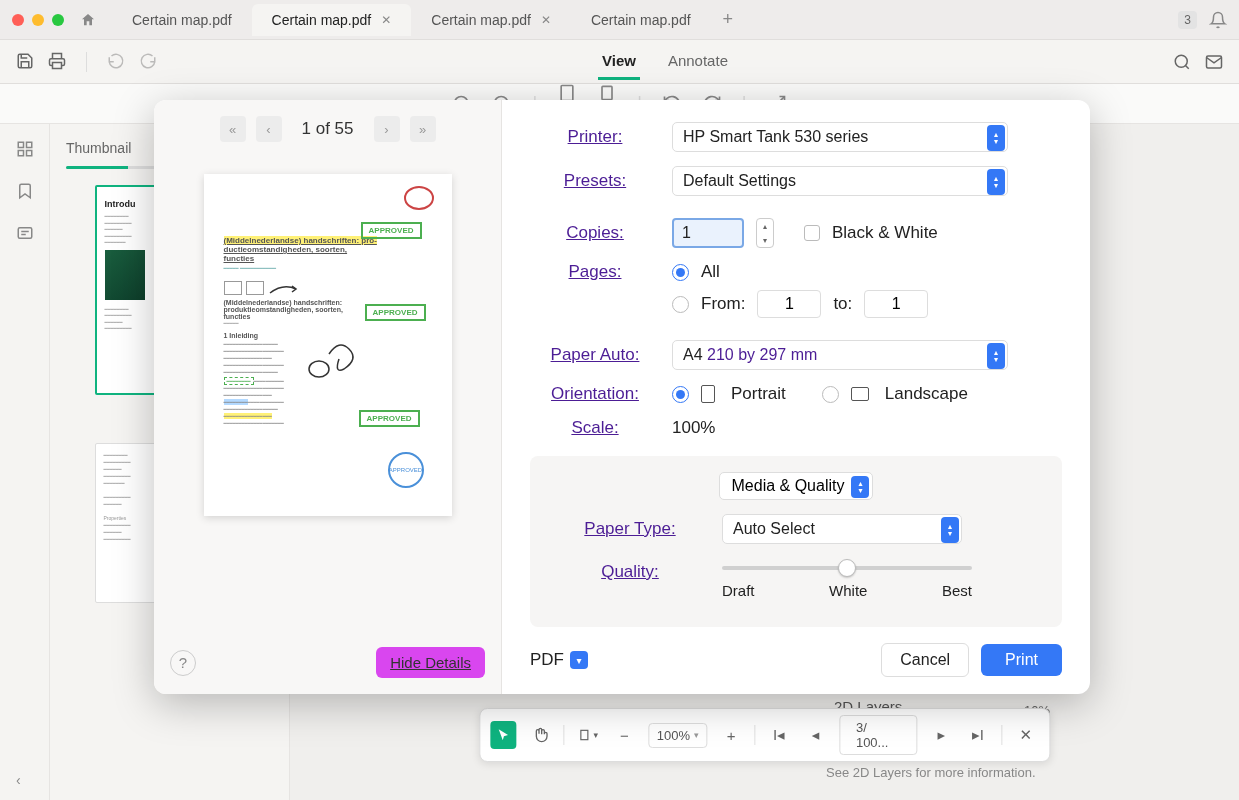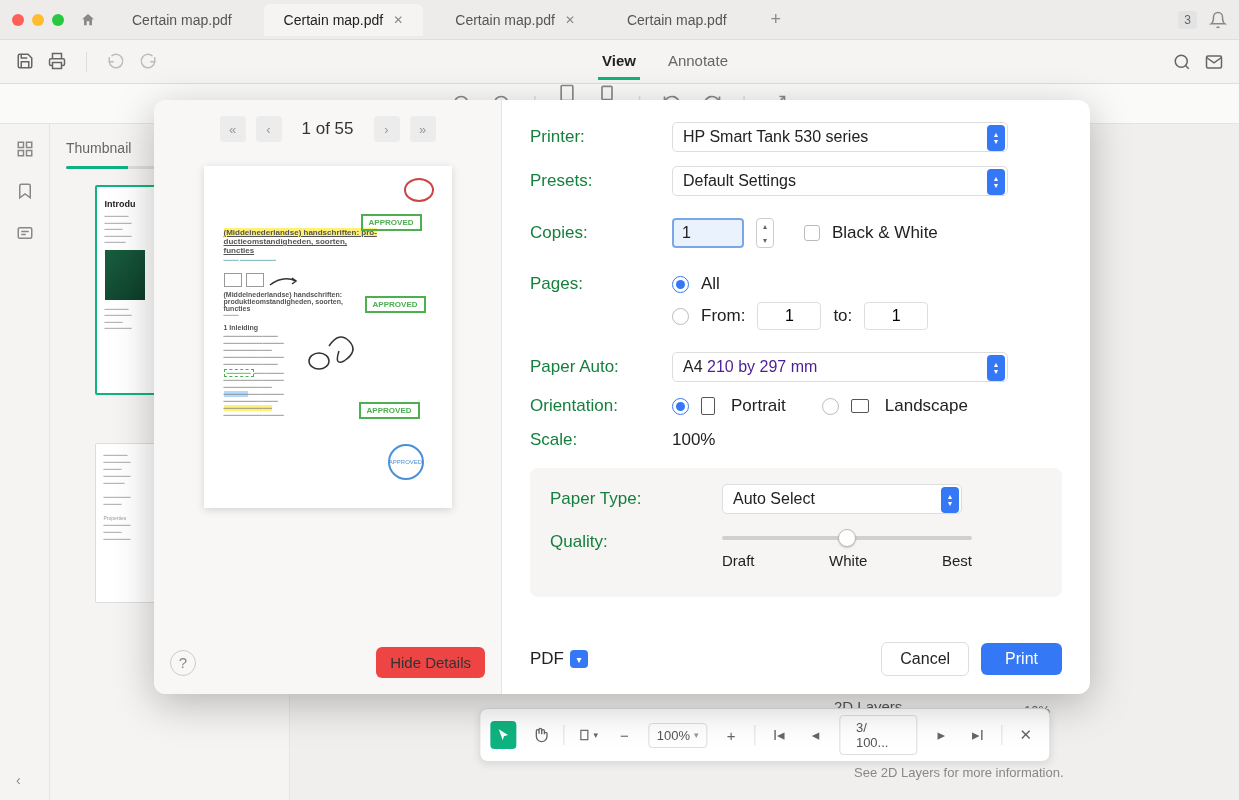--- a/index.html
+++ b/index.html
@@ -6,21 +6,21 @@
 body { width: 1239px; height: 800px; background: #f5f4f2; overflow: hidden; position: relative; }
 
 
 .titlebar { height: 40px; display: flex; align-items: center; padding: 0 12px; background: #eeeceb; border-bottom: 1px solid #e0dedc; }
 .traffic-lights { display: flex; gap: 8px; margin-right: 16px; }
 .tl { width: 12px; height: 12px; border-radius: 50%; }
 .tl.red { background: #ff5f57; }
 .tl.yellow { background: #febc2e; }
 .tl.green { background: #28c840; }
 .home-icon { width: 16px; height: 16px; color: #888; margin-right: 16px; }
-.tabs { display: flex; gap: 12px; flex: 1; align-items: center; }
+.tabs { display: flex; gap: 0; flex: 1; align-items: center; }
 .tab { padding: 8px 20px; font-size: 14px; color: #555; border-radius: 6px 6px 0 0; display: flex; align-items: center; gap: 10px; cursor: pointer; }
 .tab.active { background: #f5f4f2; font-weight: 500; color: #222; }
 .tab-close { color: #888; font-size: 12px; }
 .tab-add { color: #888; padding: 0 12px; font-size: 18px; }
 .titlebar-right { display: flex; gap: 12px; align-items: center; }
 .badge-count { background: #e3e3e3; color: #666; border-radius: 4px; padding: 2px 6px; font-size: 12px; }
 .bell-icon { color: #888; }
 
 
 .toolbar { height: 44px; background: #f5f4f2; display: flex; align-items: center; padding: 0 16px; border-bottom: 1px solid #e0dedc; }
@@ -53,49 +53,49 @@
 
 .doc-area { flex: 1; background: #f0efed; position: relative; }
 
 
 .bottom-bar { position: absolute; bottom: 38px; left: 50%; transform: translateX(-50%); background: #fff; border: 1px solid #ddd; border-radius: 8px; box-shadow: 0 2px 8px rgba(0,0,0,0.1); display: flex; align-items: center; padding: 6px 10px; gap: 10px; z-index: 5; }
 .bb-btn { width: 28px; height: 28px; display: flex; align-items: center; justify-content: center; border-radius: 4px; color: #666; cursor: pointer; font-size: 15px; }
 .bb-btn.active { background: #0fb37f; color: #fff; }
 .bb-sep { width: 1px; height: 20px; background: #e0e0e0; }
 .bb-zoom { border: 1px solid #ddd; border-radius: 4px; padding: 4px 8px; font-size: 13px; color: #555; display: flex; align-items: center; gap: 4px; }
 .bb-page { border: 1px solid #ddd; border-radius: 4px; padding: 4px 16px; font-size: 13px; color: #555; }
-.hint-text { position: absolute; bottom: 20px; left: 564px; font-size: 13px; color: #888; }
+.hint-text { position: absolute; bottom: 20px; left: 536px; font-size: 13px; color: #888; }
 .layers-label { position: absolute; bottom: 85px; left: 544px; font-size: 15px; color: #555; }
 .layers-pct { position: absolute; bottom: 82px; left: 734px; font-size: 13px; color: #666; }
 
 .collapse-btn { position: absolute; bottom: 12px; left: 16px; color: #888; font-size: 14px; }
 
 
 .print-dialog { position: absolute; top: 100px; left: 154px; width: 936px; height: 594px; background: #fff; border-radius: 12px; box-shadow: 0 10px 40px rgba(0,0,0,0.25); display: flex; z-index: 100; }
 .pd-left { width: 348px; background: #f8f7f6; border-right: 1px solid #e6e4e2; border-radius: 12px 0 0 12px; padding: 16px; display: flex; flex-direction: column; }
 .pd-nav { display: flex; align-items: center; justify-content: center; gap: 10px; margin-bottom: 16px; }
 .pd-nav-btn { width: 26px; height: 26px; background: #ececec; border-radius: 4px; display: flex; align-items: center; justify-content: center; color: #999; cursor: pointer; font-size: 13px; }
 .pd-page-label { font-size: 17px; color: #333; margin: 0 10px; }
-.pd-preview { width: 248px; height: 342px; background: #fff; box-shadow: 0 2px 8px rgba(0,0,0,0.15); margin: 8px auto; padding: 18px 20px; font-size: 8px; color: #555; overflow: hidden; position: relative; }
+.pd-preview { width: 248px; height: 342px; background: #fff; box-shadow: 0 2px 8px rgba(0,0,0,0.15); margin: 16px auto; padding: 18px 20px; font-size: 8px; color: #555; overflow: hidden; position: relative; }
 .pd-preview .stamp { position: absolute; border: 2px solid #4caf50; color: #4caf50; font-size: 8px; font-weight: bold; padding: 2px 6px; }
 .pd-preview .stamp1 { top: 48px; right: 30px; }
 .pd-preview .stamp2 { top: 130px; right: 26px; }
 .pd-preview .stamp3 { top: 236px; right: 32px; }
 .pd-preview .circle-stamp { position: absolute; bottom: 28px; right: 28px; width: 36px; height: 36px; border: 2px solid #4a90d9; border-radius: 50%; display: flex; align-items: center; justify-content: center; font-size: 6px; color: #4a90d9; }
 .pd-preview .redcircle { position: absolute; top: 12px; right: 18px; width: 30px; height: 24px; border: 2px solid #cc4444; border-radius: 50%; }
 .pd-preview .hl { background: #fff176; }
 .pd-preview .scribble { position: absolute; top: 160px; left: 100px; }
 .pd-bottom { margin-top: auto; display: flex; align-items: center; justify-content: space-between; padding-top: 12px; }
 .pd-help { width: 26px; height: 26px; border: 1px solid #ccc; border-radius: 50%; color: #888; display: flex; align-items: center; justify-content: center; font-size: 15px; cursor: pointer; }
-.pd-hide { background: #ef4444; border: none; border-radius: 6px; padding: 7px 14px; font-size: 15px; color: #333; cursor: pointer; }
+.pd-hide { background: #d946ef; border: none; border-radius: 6px; padding: 7px 14px; font-size: 15px; color: #333; cursor: pointer; text-decoration: underline; }
 
 .pd-right { flex: 1; padding: 22px 28px 18px; display: flex; flex-direction: column; }
 .pd-row { display: flex; align-items: center; margin-bottom: 14px; gap: 12px; }
 .pd-row.wide-bottom{ margin-bottom: 22px; }
-.pd-label { width: 130px; text-align: left; font-size: 17px; color: #15803d; }
+.pd-label { width: 130px; text-align: center; font-size: 17px; color: #4c1d95; text-decoration: underline; }
 .pd-select { flex: 1; max-width: 336px; height: 30px; background: #fff; border: 1px solid #ddd; border-radius: 5px; padding: 0 10px; font-size: 16px; color: #222; display: flex; align-items: center; position: relative; }
 .pd-select-arrow { position: absolute; right: 2px; top: 2px; width: 18px; height: 26px; background: #3478f6; border-radius: 4px; display:flex; flex-direction:column; align-items:center; justify-content:center; }
 .pd-select-arrow::before { content: "▴"; color: #fff; font-size: 8px; line-height: 7px; }
 .pd-select-arrow::after { content: "▾"; color: #fff; font-size: 8px; line-height: 7px; }
 .pd-input-copies { width: 72px; height: 30px; border: 2px solid #7aa8e6; border-radius: 4px; padding: 0 8px; font-size: 16px; color: #222; background: #eaf2fd; }
 .pd-stepper { width: 18px; height: 30px; border: 1px solid #ccc; border-radius: 4px; display:flex; flex-direction:column; }
 .pd-stepper span { flex:1; display:flex; align-items:center; justify-content:center; font-size:8px; color:#666; }
 .pd-checkbox { width: 16px; height: 16px; border: 1px solid #bbb; border-radius: 3px; }
 .pd-cblabel { font-size: 17px; color: #222; }
 .pd-radio { width: 17px; height: 17px; border: 1px solid #bbb; border-radius: 50%; position: relative; flex-shrink:0; }
@@ -427,20 +427,26 @@
       <div class="pd-radio"></div>
       <span class="pd-orientation-icon landscape"></span>
       <div class="pd-radiolabel">Landscape</div>
     </div>
     <div class="pd-row">
       <div class="pd-label">Scale:</div>
       <div class="pd-radiolabel">100%</div>
     </div>
 
     <div class="pd-section">
+      <div class="pd-section-header">
+        <div class="pd-section-select">
+            <span>Media &amp; Quality</span>
+            <div class="pd-select-arrow" style="right:3px;top:3px;height:22px"></div>
+          </div>
+      </div>
       <div class="pd-row">
         <div class="pd-label" style="width:160px">Paper Type:</div>
         <div class="pd-select" style="max-width:240px">
             <span>Auto Select</span>
             <div class="pd-select-arrow"></div>
           </div>
       </div>
       <div class="pd-row" style="margin-bottom:10px;align-items:flex-start">
         <div class="pd-label" style="width:160px;padding-top:4px">Quality:</div>
         <div class="pd-slider">

